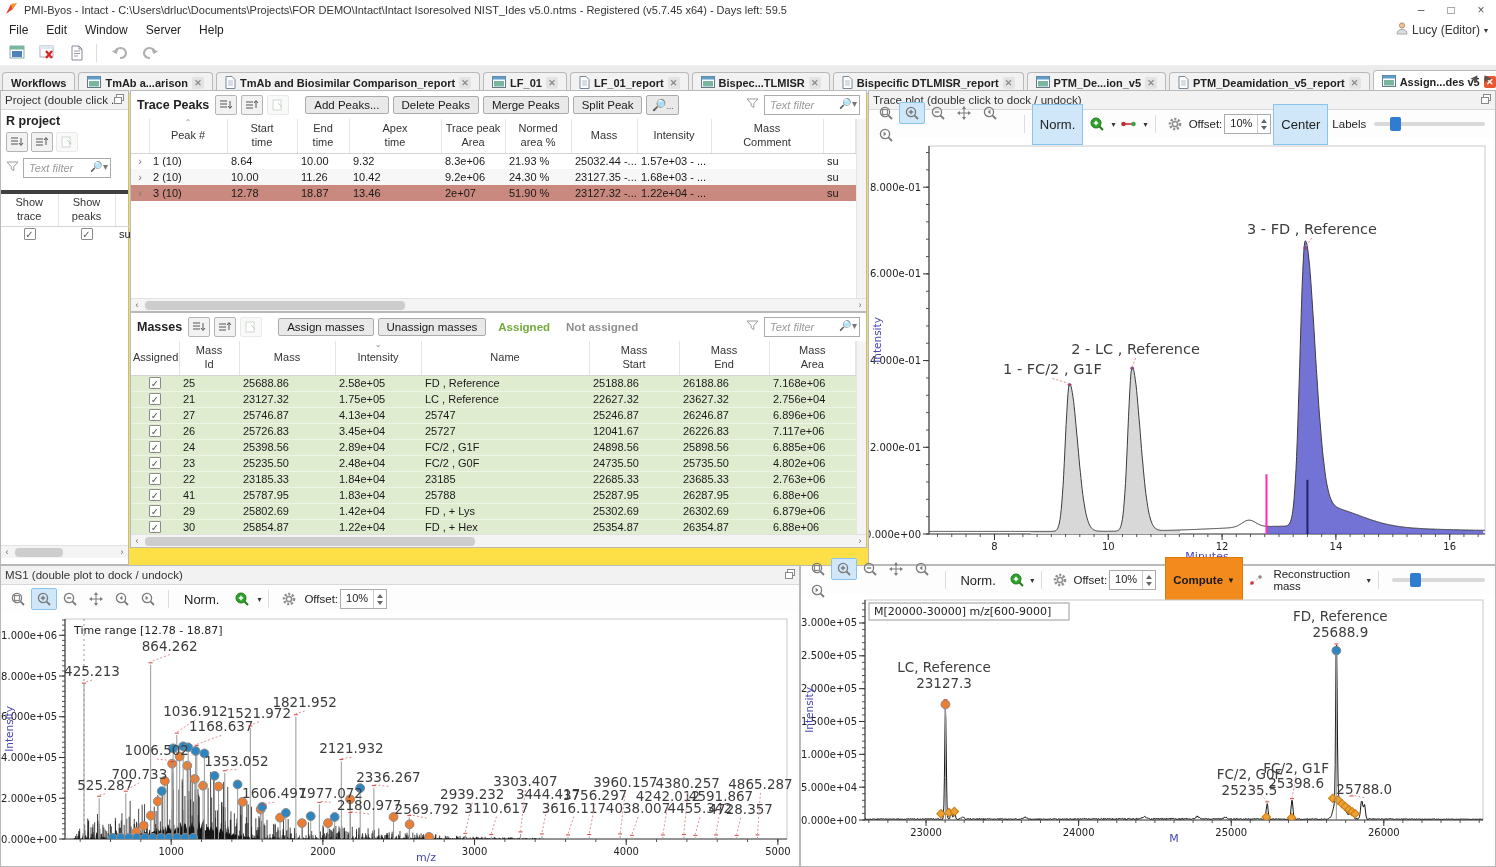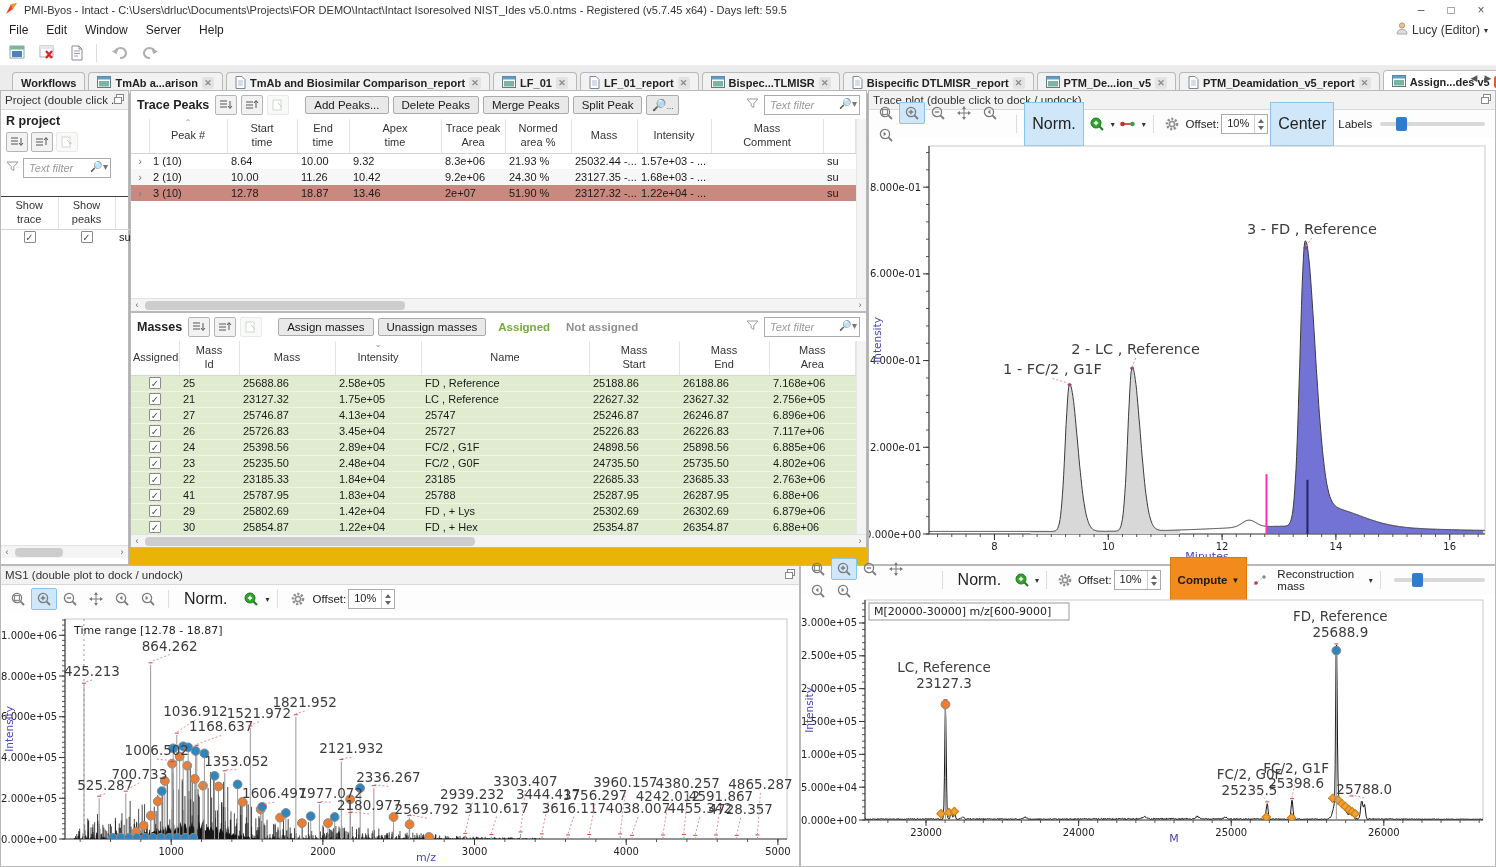--- a/index.html
+++ b/index.html
@@ -1,44 +1,44 @@
 <!DOCTYPE html>
 <html><head>
 <meta charset="utf-8">
 <style>
 *{margin:0;padding:0;box-sizing:border-box}
 html,body{width:1496px;height:867px;overflow:hidden;font-family:"Liberation Sans",sans-serif;background:#fff;font-size:12px;color:#222}
-#root{position:relative;width:1496px;height:867px;background:#eab308}
+#root{position:relative;width:1496px;height:867px;background:#fde047}
 .abs{position:absolute}
 
 #titlebar{left:0;top:0;width:1496px;height:20px;background:#fff;display:flex;align-items:center}
 #titlebar .title{font-size:11px;color:#333;margin-left:6px;white-space:nowrap}
 #winbtns{position:absolute;right:0;top:0;display:flex}
 #winbtns span{width:30px;height:20px;display:flex;align-items:center;justify-content:center;color:#555;font-size:12px}
 #menubar{left:0;top:20px;width:1496px;height:20px;background:#fff;display:flex;align-items:center}
 #menubar .mi{padding:2px 9px;font-size:12px;color:#222}
 #userbox{position:absolute;right:8px;top:20px;height:20px;display:flex;align-items:center;gap:4px;font-size:12px;color:#333}
 #toolbar{left:0;top:40px;width:1496px;height:26px;background:#fff;display:flex;align-items:center;border-bottom:1px solid #ededed}
 #toolbar .tbtn{width:26px;height:22px;display:flex;align-items:center;justify-content:center;margin-left:4px}
 #toolbar .sep{width:1px;height:18px;background:#dcdcdc;margin:0 6px}
 
-#tabbar{left:0;top:66px;width:1496px;height:28px;background:#ececec;border-bottom:1px solid #c3c3c3;display:flex;align-items:flex-end;padding-left:12px}
+#tabbar{left:0;top:66px;width:1496px;height:28px;background:#ececec;border-bottom:1px solid #c3c3c3;display:flex;align-items:flex-end;padding-left:2px}
 .tab{height:21px;display:flex;align-items:center;gap:4px;padding:0 8px;margin-right:3px;border:1px solid #b9b9b9;border-bottom:none;border-radius:4px 4px 0 0;background:#f2f2f2;font-size:11px;font-weight:bold;color:#222;white-space:nowrap}
 .tab.active{background:#fff;height:23px}
 .tab .close{width:12px;height:12px;border-radius:2px;background:#e3e3e3;color:#8a8a8a;font-size:9px;line-height:12px;text-align:center}
 .tab.active .close{background:#e8572f;color:#fff}
 #tabnav{position:absolute;right:2px;top:70px;display:flex;gap:2px;font-size:9px;color:#555}
 #tabnav span{width:12px;height:16px;display:flex;align-items:center;justify-content:center}
 
 .panel{position:absolute;background:#fff;border:1px solid #b9b9b9}
 .phead{height:19px;background:#f2f2f2;border-bottom:1px solid #d9d9d9;display:flex;align-items:center;font-size:11.5px;color:#333;padding:0 4px;justify-content:space-between}
 .ptool{height:28px;display:flex;align-items:center;background:#fdfdfd;padding:0 4px;gap:2px}
 .pbtn{width:26px;height:22px;display:inline-flex;align-items:center;justify-content:center;border:1px solid transparent;border-radius:2px}
 .pbtn.active{background:#cfe7f8;border-color:#89c4ec}
-.chip{padding:12px 7px;font-size:16px;color:#222;border:1px solid transparent}
+.chip{padding:12px 7px;font-size:13px;color:#222;border:1px solid transparent}
 .chip.active{background:#cfe7f8;border-color:#89c4ec}
 .gsep{width:1px;height:18px;background:#ddd;margin:0 5px}
 .spin{display:inline-flex;border:1px solid #ababab;background:#fff;height:20px;align-items:stretch}
 .spin .val{padding:2px 5px;font-size:11px;min-width:32px}
 .spin .arr{display:flex;flex-direction:column;justify-content:center;border-left:1px solid #ccc;padding:0 3px;gap:3px}
 .tri-up{width:0;height:0;border-left:3.5px solid transparent;border-right:3.5px solid transparent;border-bottom:4px solid #666}
 .tri-dn{width:0;height:0;border-left:3.5px solid transparent;border-right:3.5px solid transparent;border-top:4px solid #666}
 .slider{width:120px;height:4px;background:#d9d9d9;border-radius:2px;position:relative;margin:0 6px}
 .slider .sh{position:absolute;top:-5px;width:11px;height:14px;background:#2f7cd0;border-radius:2px}
 .compute{background:#f28a1d;border:1px solid #e07807;padding:16px 7px;font-size:11.5px;font-weight:bold;color:#1a1a1a;display:inline-flex;align-items:center;gap:4px}
@@ -267,21 +267,21 @@
             </svg>
           </span>
       </div>
       <div style="display:flex;align-items:center;gap:4px;margin-top:6px">
         <span><svg width="13" height="11">
               <path d="M1,1 h11 l-4.2,4.6 v4 l-2.6,-1.8 v-2.2 Z" fill="#fff" stroke="#9a9a9a"></path>
             </svg></span>
         <span class="fwrap"><input class="tfilter" style="width: 88px;" placeholder="Text filter"><span class="fmag">🔎▾</span></span>
       </div>
     </div>
-    <div style="border-top:1px solid #404040;margin-top:18px">
+    <div style="border-top:4px solid #404040;margin-top:12px">
       <table class="grid" style="width:150px">
         <colgroup>
             <col style="width:57px">
             <col style="width:57px">
             <col style="width:36px">
           </colgroup>
         <tbody>
             <tr>
           <th>Show
 trace</th>
@@ -502,39 +502,39 @@
               <td>7.168e+06</td>
             </tr>
             <tr class="green">
               <td style="text-align:center"><span class="chk">✓</span></td>
               <td>21</td>
               <td>23127.32</td>
               <td>1.75e+05</td>
               <td>LC , Reference</td>
               <td>22627.32</td>
               <td>23627.32</td>
-              <td>2.756e+05</td>
+              <td>2.756e+04</td>
             </tr>
             <tr class="green">
               <td style="text-align:center"><span class="chk">✓</span></td>
               <td>27</td>
               <td>25746.87</td>
               <td>4.13e+04</td>
               <td>25747</td>
               <td>25246.87</td>
               <td>26246.87</td>
               <td>6.896e+06</td>
             </tr>
             <tr class="green">
               <td style="text-align:center"><span class="chk">✓</span></td>
               <td>26</td>
               <td>25726.83</td>
               <td>3.45e+04</td>
               <td>25727</td>
-              <td>25226.83</td>
+              <td>12041.67</td>
               <td>26226.83</td>
               <td>7.117e+06</td>
             </tr>
             <tr class="green">
               <td style="text-align:center"><span class="chk">✓</span></td>
               <td>24</td>
               <td>25398.56</td>
               <td>2.89e+04</td>
               <td>FC/2 , G1F</td>
               <td>24898.56</td>

